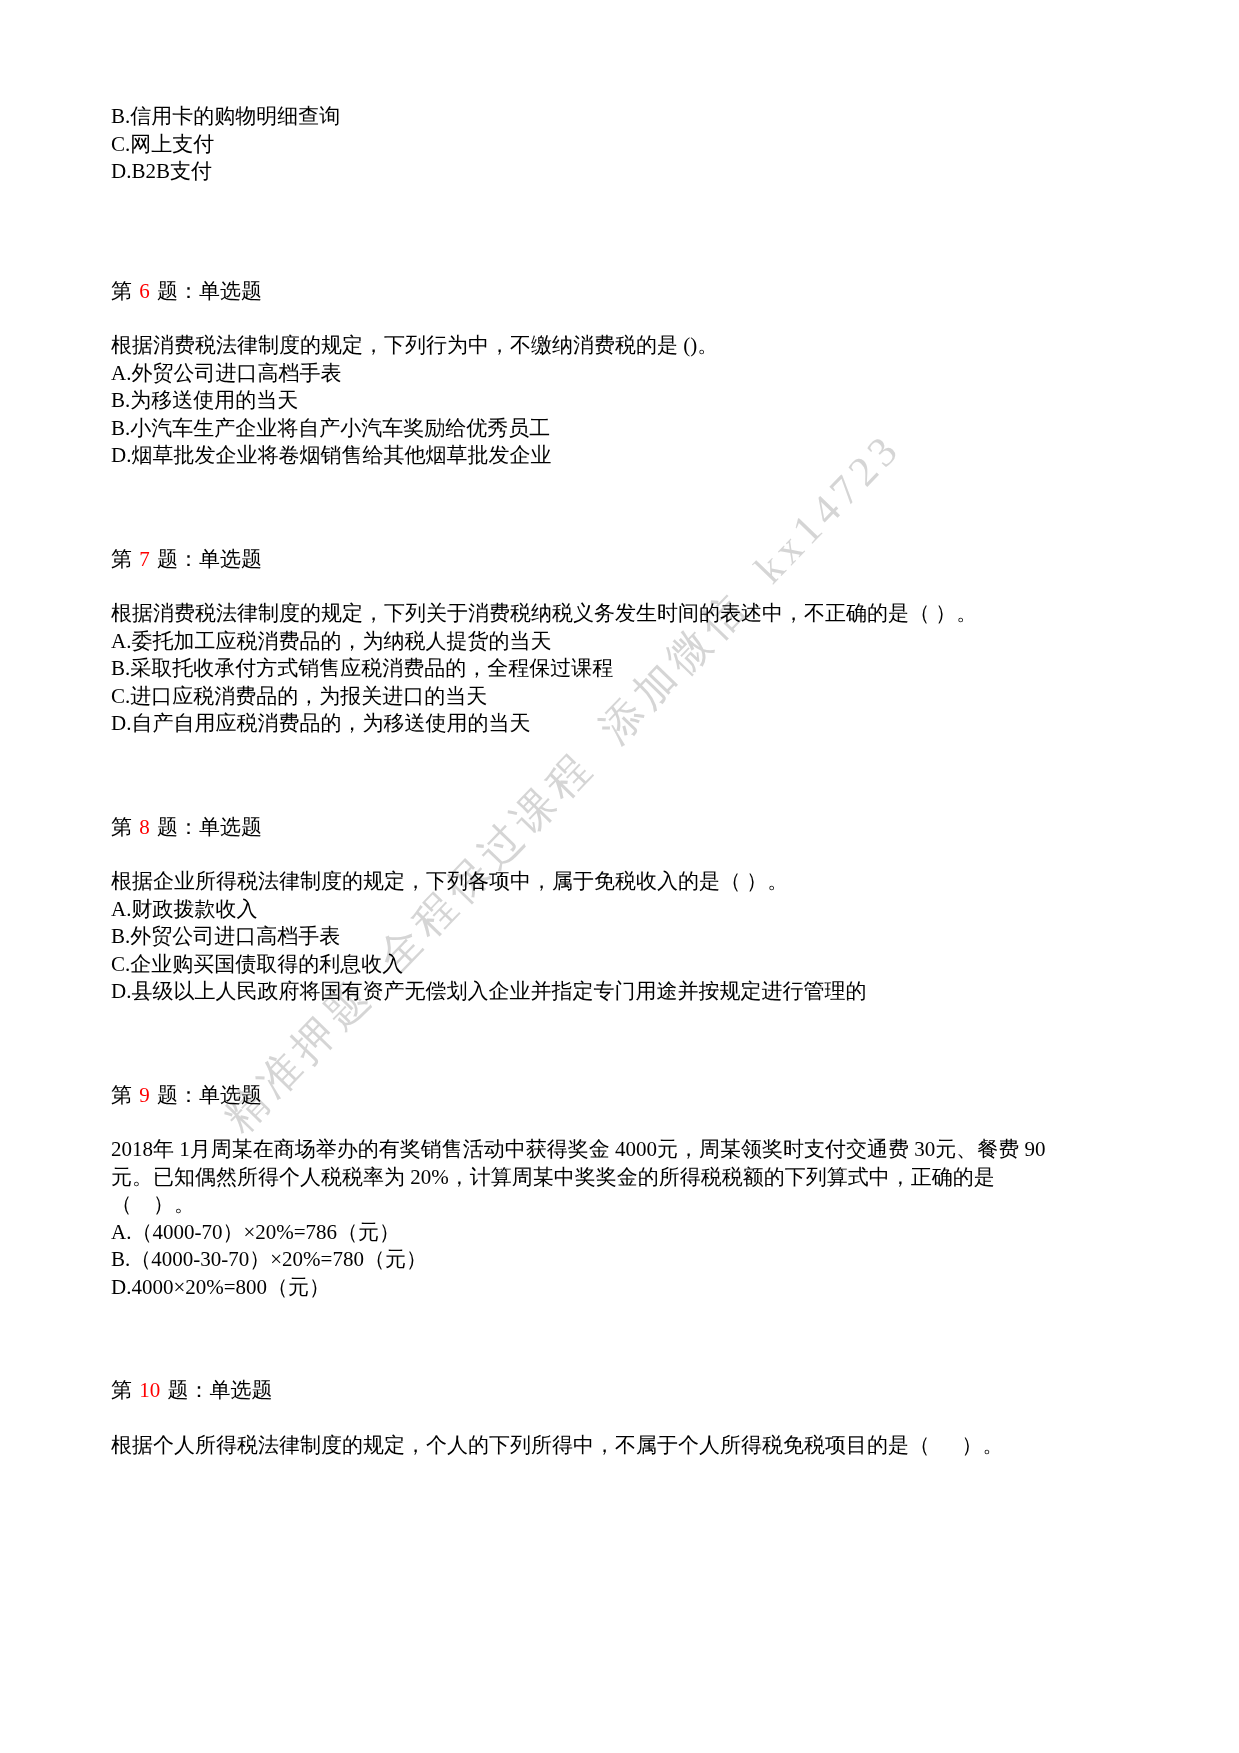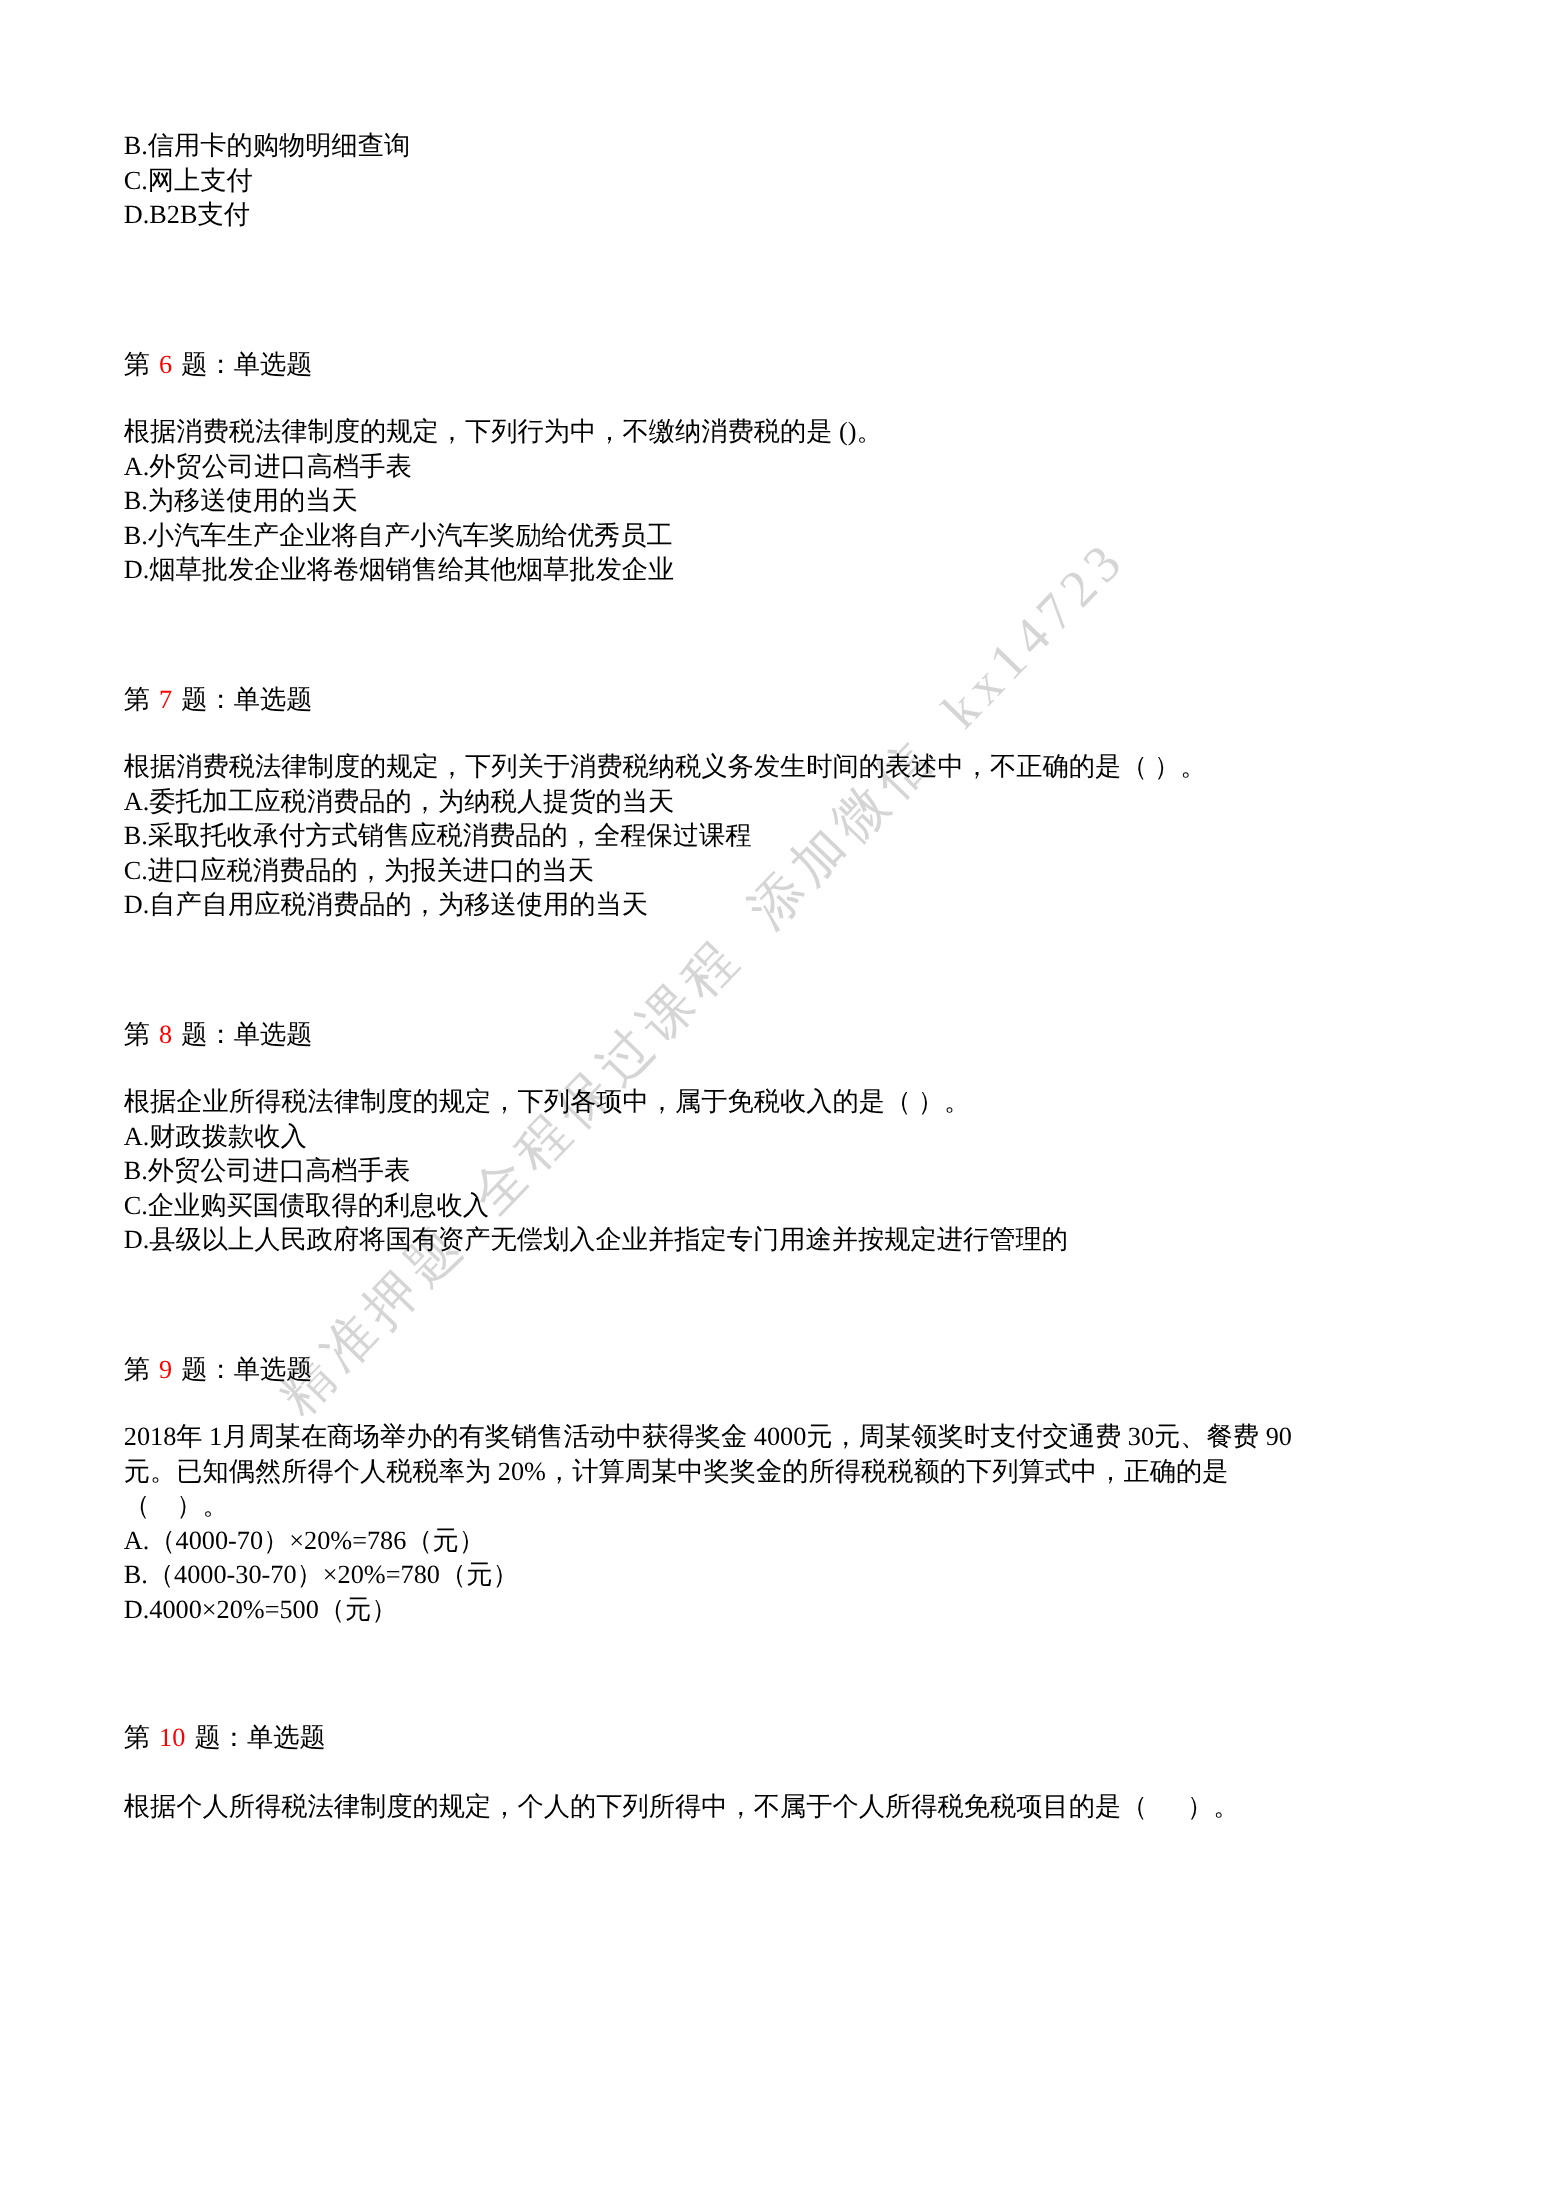--- a/index.html
+++ b/index.html
@@ -9,21 +9,21 @@
     height: 1753px;
     background: #ffffff;
     overflow: hidden;
     font-family: "Liberation Serif", "DejaVu Serif", serif;
     font-size: 21px;
     line-height: 27.5px;
     color: #000000;
   }
   .content {
     position: absolute;
-    left: 99px;
+    left: 111px;
     top: 103px;
     width: 1070px;
   }
   .line { white-space: pre-wrap; }
   .q { margin-top: 76px; }
   .q.first { margin-top: 92px; }
   .q-body { margin-top: 27px; }
   .q-options { }
   .q-num { color: var(--num-color, #ff0000); padding: 0 2px; }
   .watermark {
@@ -99,21 +99,21 @@
     <div class="q">
       <div class="q-header line"><span>第 </span><span class="q-num">9</span><span> 题：单选题</span></div>
       <div class="q-body">
         <div class="line">2018年 1月周某在商场举办的有奖销售活动中获得奖金 4000元，周某领奖时支付交通费 30元、餐费 90</div>
         <div class="line">元。已知偶然所得个人税税率为 20%，计算周某中奖奖金的所得税税额的下列算式中，正确的是</div>
         <div class="line">（    ）。</div>
       </div>
       <div class="q-options">
         <div class="line">A.（4000-70）×20%=786（元）</div>
         <div class="line">B.（4000-30-70）×20%=780（元）</div>
-        <div class="line">D.4000×20%=500（元）</div>
+        <div class="line">D.4000×20%=800（元）</div>
       </div>
     </div>
 
     <div class="q">
       <div class="q-header line"><span>第 </span><span class="q-num">10</span><span> 题：单选题</span></div>
       <div class="q-body">
         <div class="line">根据个人所得税法律制度的规定，个人的下列所得中，不属于个人所得税免税项目的是（      ）。</div>
       </div>
     </div>
 

